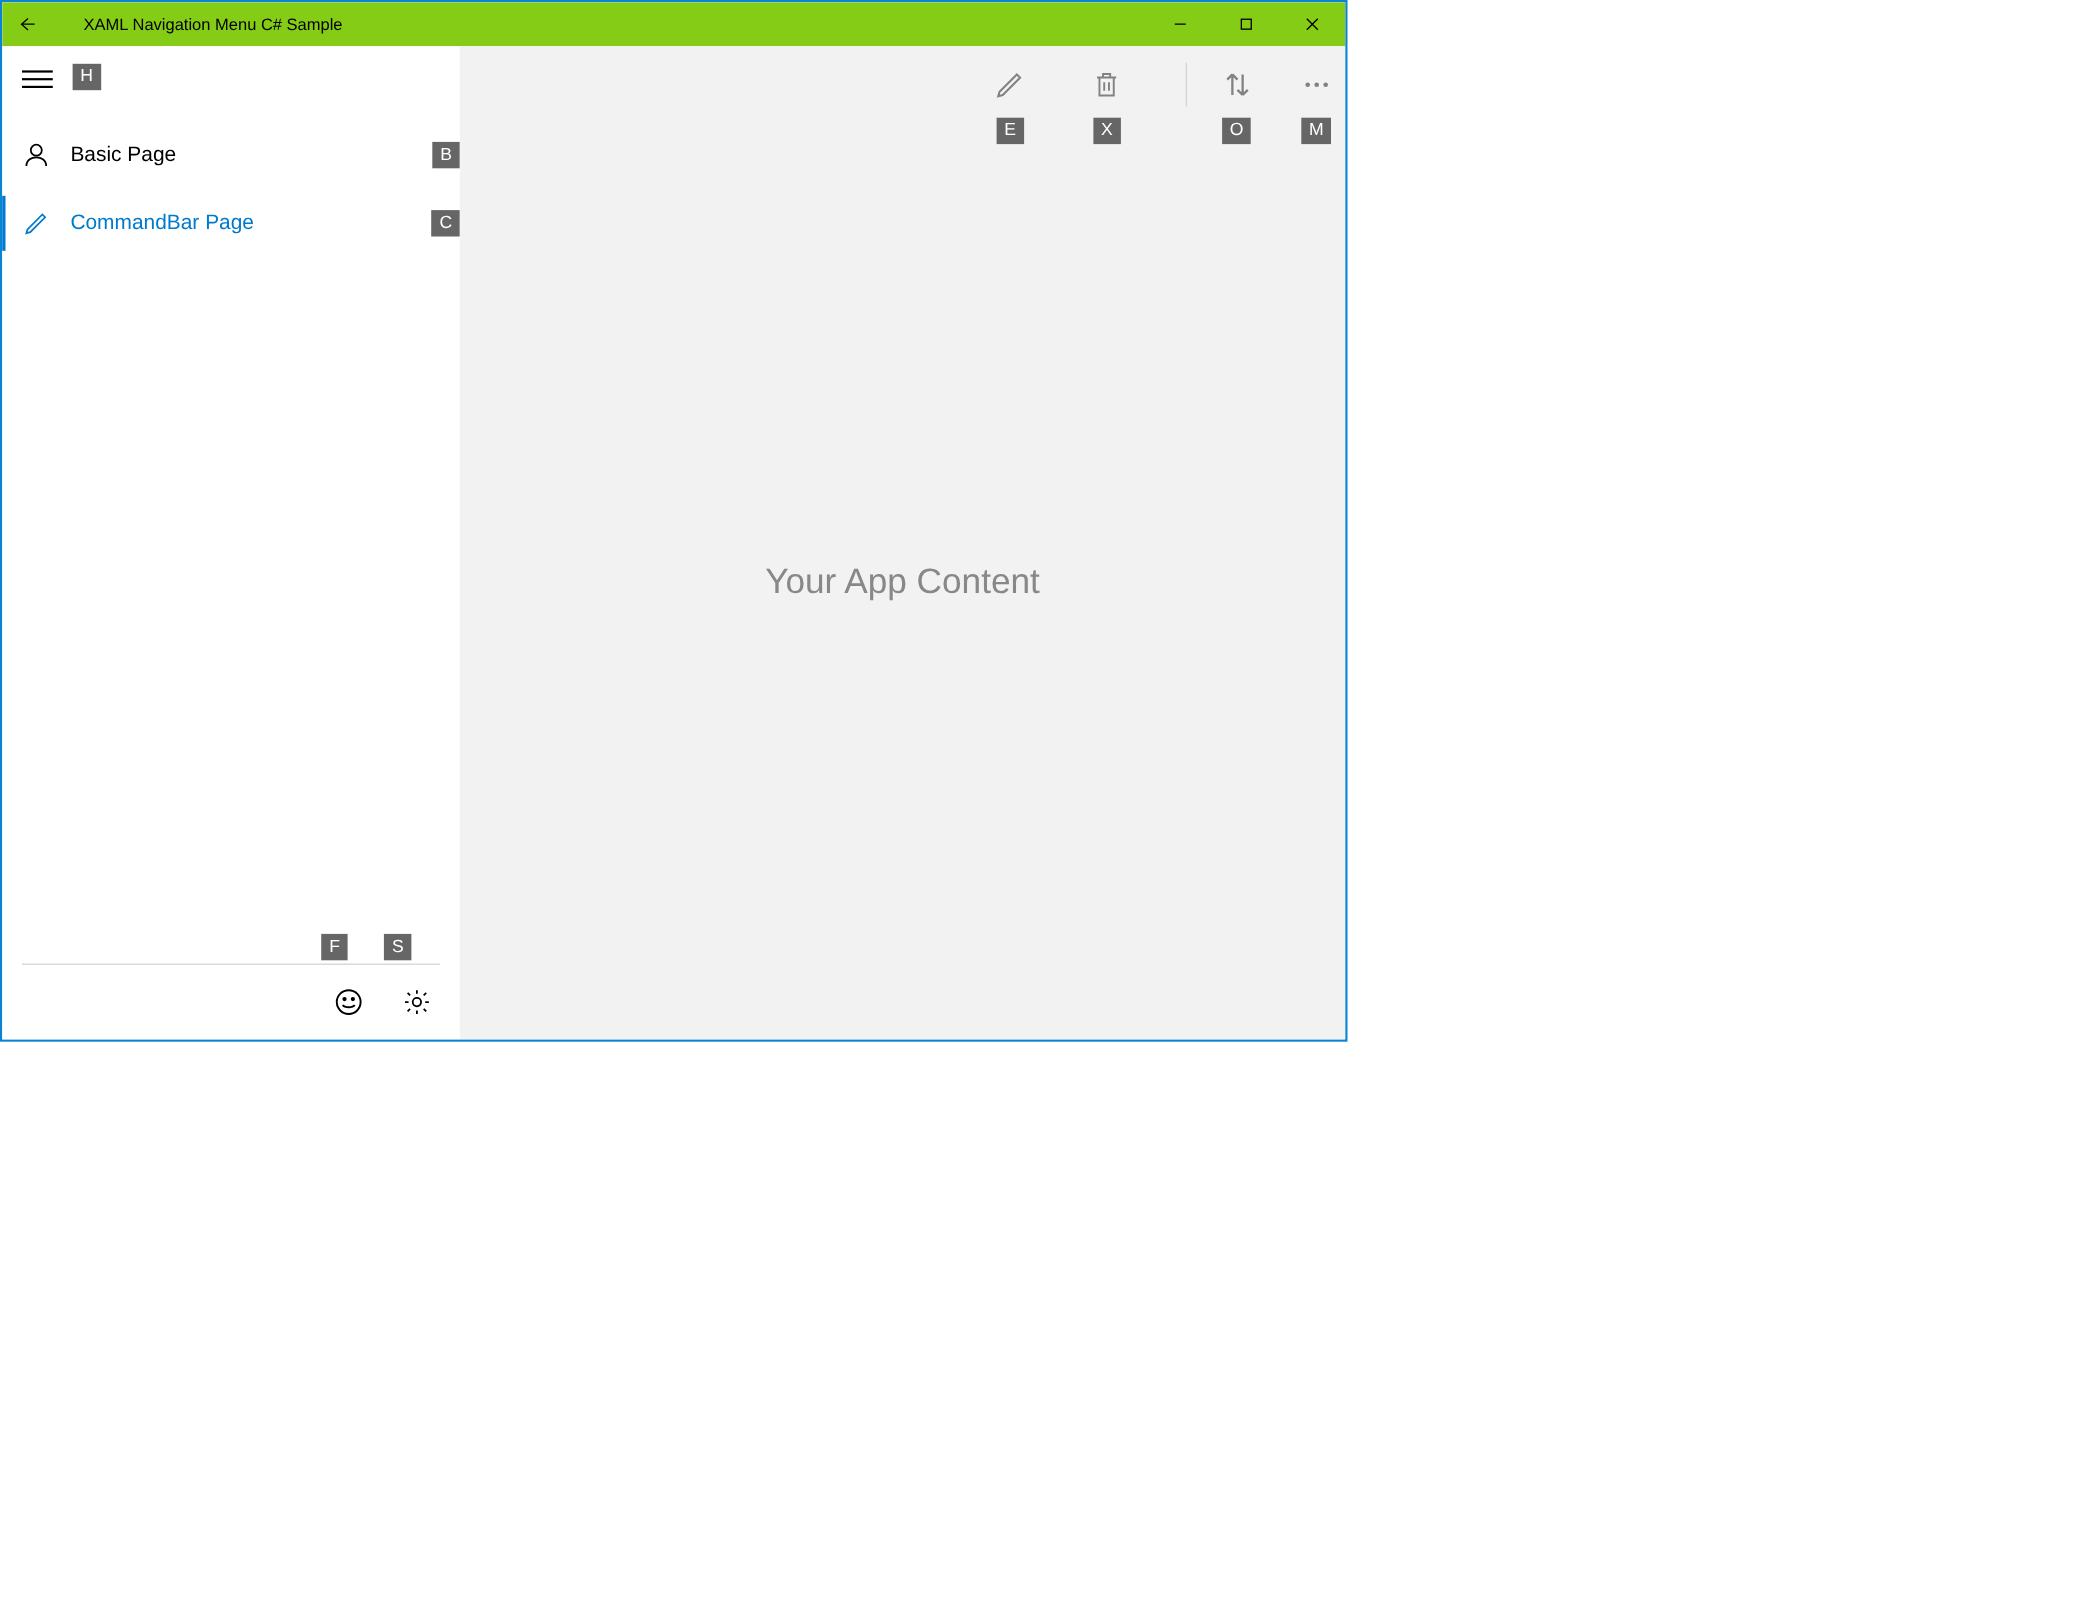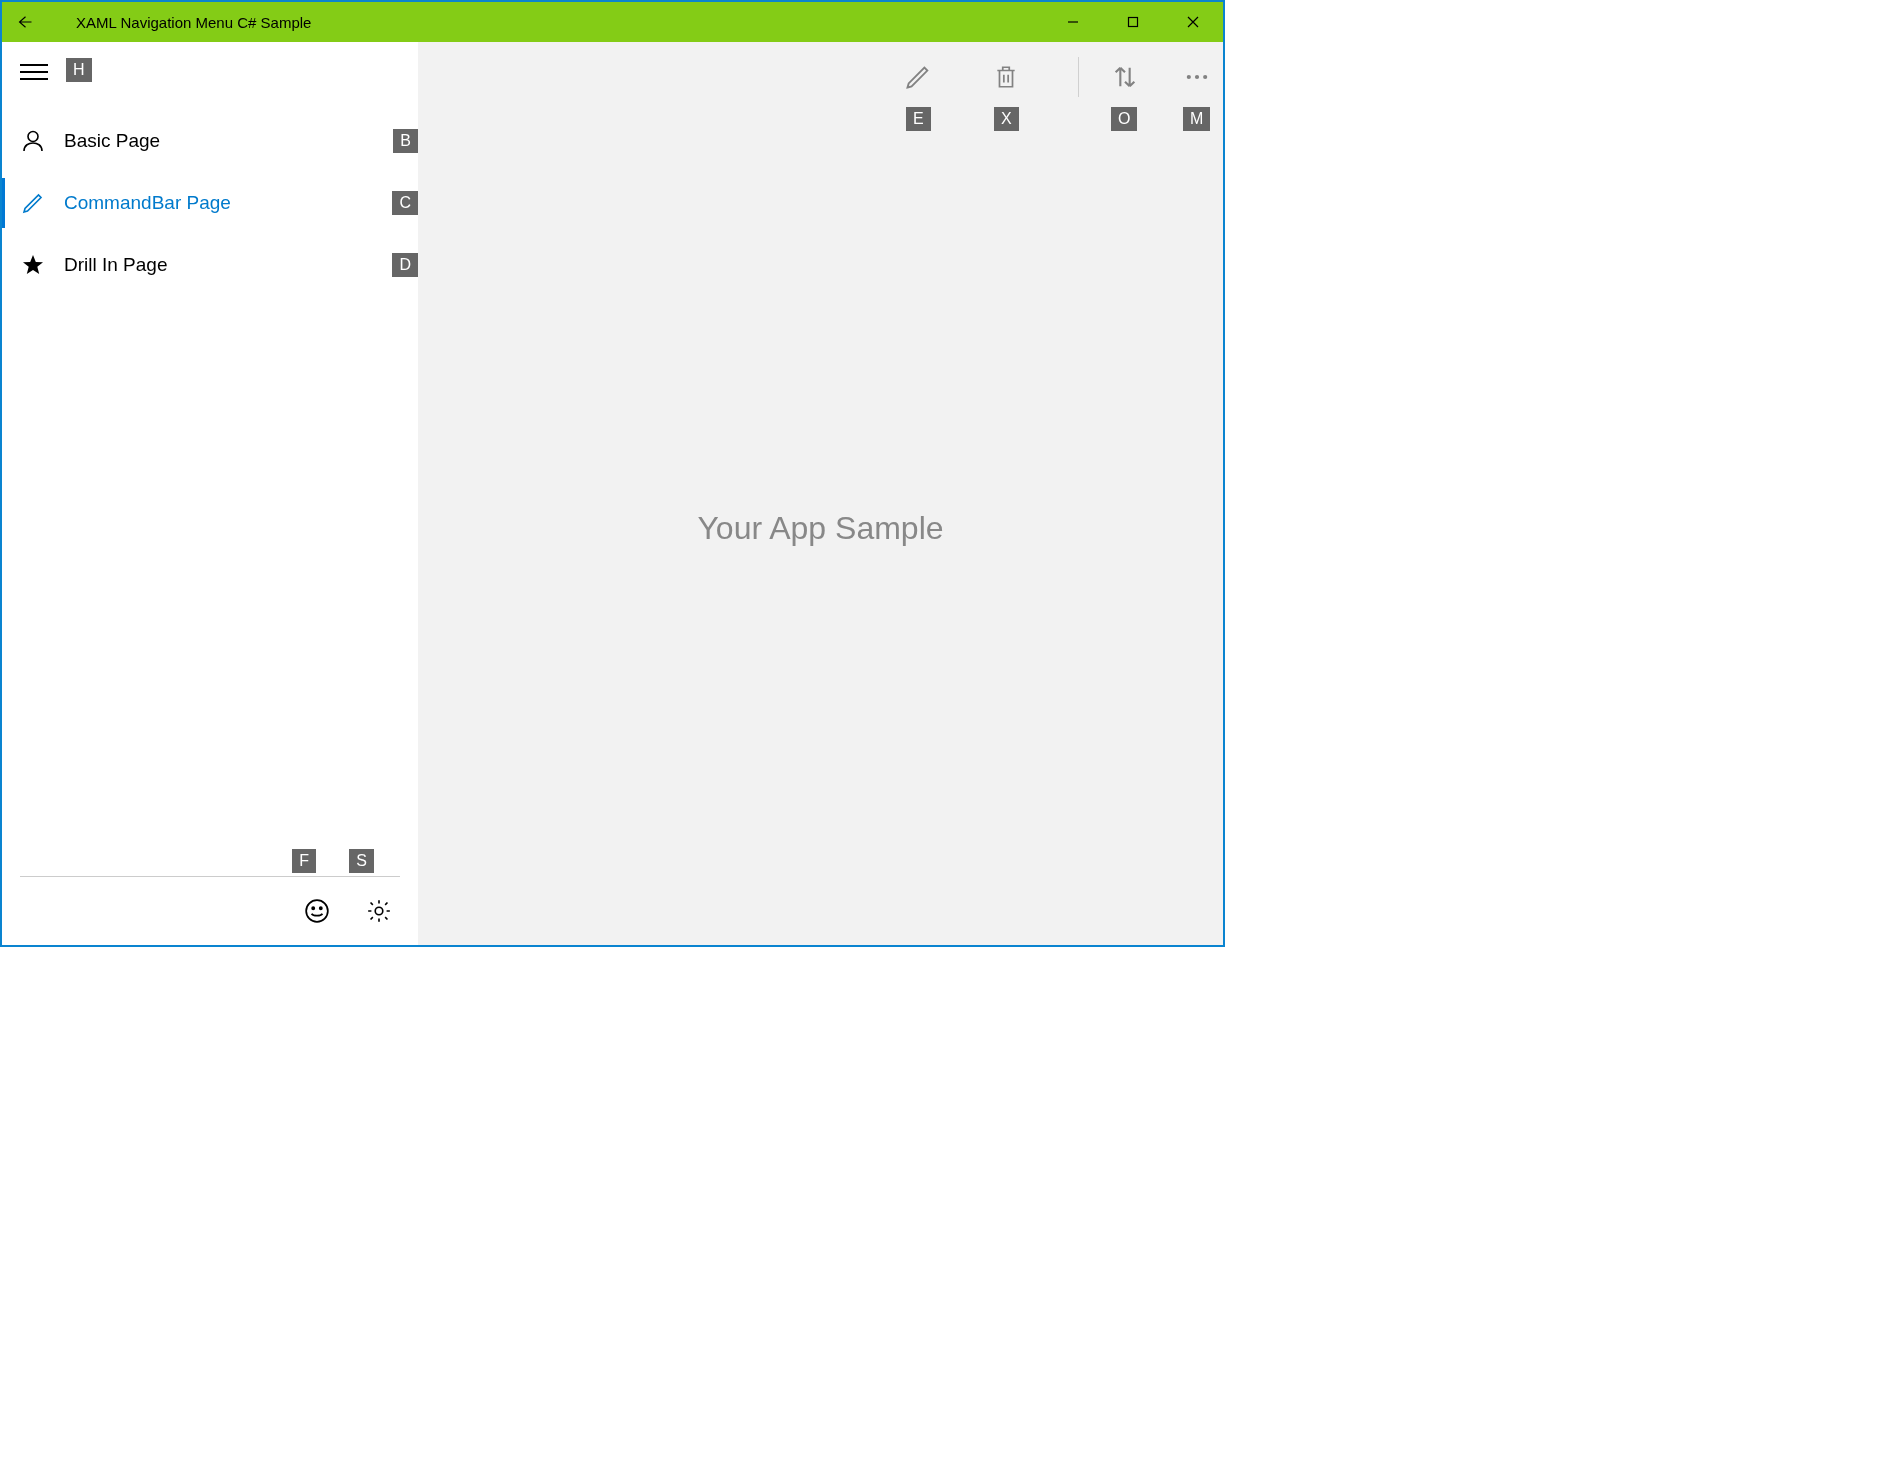--- a/index.html
+++ b/index.html
@@ -252,29 +252,20 @@
       <div class="nav-item active">
         <span class="icon">
           <svg width="24" height="24" viewBox="0 0 24 24" fill="none" stroke="#007ACC" stroke-width="1.6">
             <path d="M3 21 L6.5 20 L20 6.5 L17.5 4 L4 17.5 Z"></path>
           </svg>
         </span>
         <span class="label">CommandBar Page</span>
         <div class="keytip" style="right:0; top:19px;">C</div>
       </div>
 
-      <div class="nav-item">
-        <span class="icon">
-          <svg width="24" height="24" viewBox="0 0 24 24" fill="#000">
-            <path d="M12 2 L14.8 9 L22 9.3 L16.3 13.8 L18.2 21 L12 17 L5.8 21 L7.7 13.8 L2 9.3 L9.2 9 Z"></path>
-          </svg>
-        </span>
-        <span class="label">Drill In Page</span>
-        <div class="keytip" style="right:0; top:19px;">D</div>
-      </div>
     </div>
 
     <div class="nav-footer">
       <div class="keytip" style="right:102px; bottom:72px;">F</div>
       <div class="keytip" style="right:44px; bottom:72px;">S</div>
       <div class="footer-divider"></div>
       <div class="footer-icons">
         <div class="ficon">
           <svg width="26" height="26" viewBox="0 0 24 24" fill="none" stroke="#000" stroke-width="1.6">
             <circle cx="12" cy="12" r="10"></circle>
@@ -318,17 +309,17 @@
       <div class="cmd" style="margin-left:-16px;">
         <svg width="28" height="28" viewBox="0 0 24 24" fill="#828282">
           <circle cx="5" cy="12" r="1.8"></circle>
             <circle cx="12" cy="12" r="1.8"></circle>
             <circle cx="19" cy="12" r="1.8"></circle>
         </svg>
         <div class="keytip" style="left:2px; top:46px;">M</div>
       </div>
     </div>
     <div class="content-center">
-      <div class="content-placeholder">Your App Sample</div>
+      <div class="content-placeholder">Your App Content</div>
     </div>
   </div>
 
 </div>
 
 </body></html>

